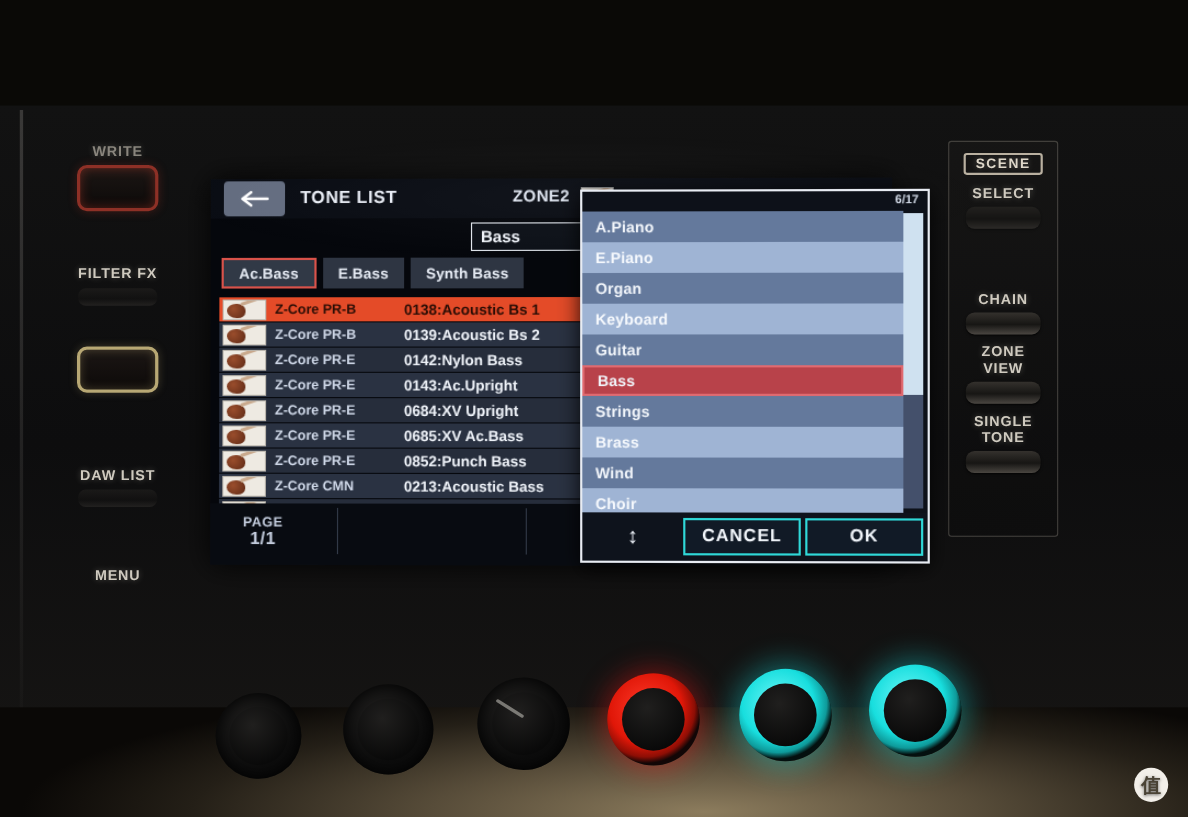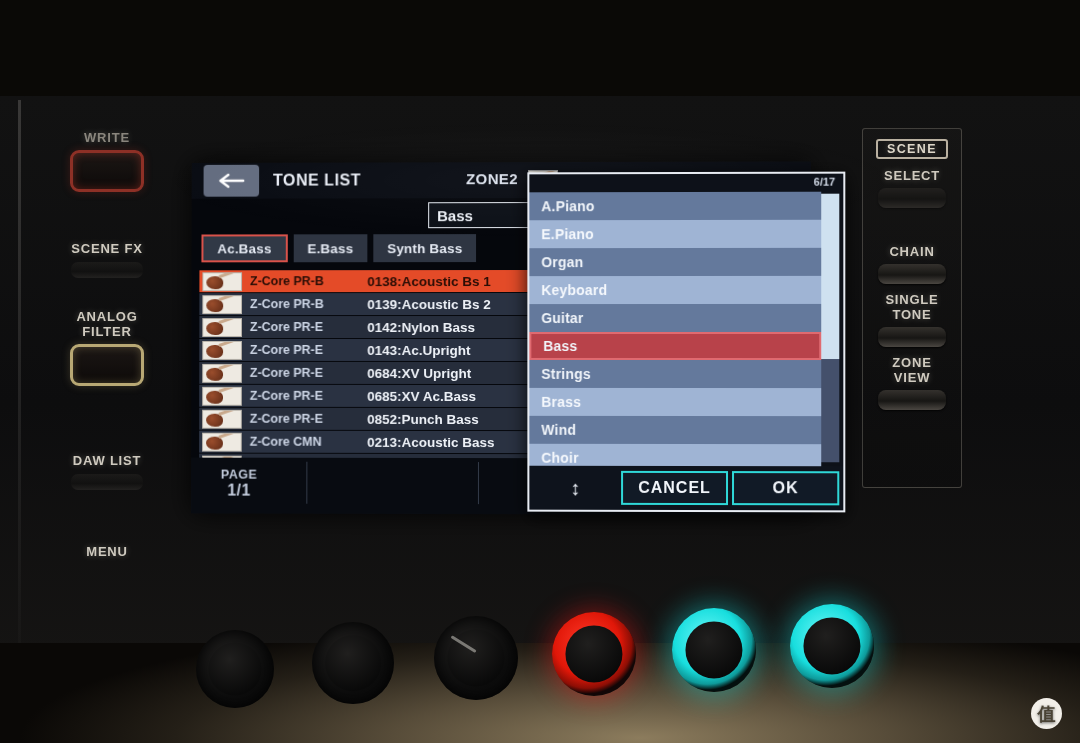--- a/index.html
+++ b/index.html
@@ -291,55 +291,53 @@
 
   <div class="hw-body"></div>
   <div class="hw-left-edge"></div>
   <div class="desk"></div>
 
   <div class="left-col">
     <div class="hw-label dim">WRITE</div>
     <div class="btn-led red"></div>
 
     <div style="height:44px"></div>
-    <div class="hw-label">SCENE FX</div>
+    <div class="hw-label">FILTER FX</div>
     <div class="btn-flat faint"></div>
 
     <div style="height:26px"></div>
-    <div class="hw-label two" style="white-space:pre-line">ANALOG
-FILTER</div>
     <div class="btn-led amber"></div>
 
 
     <div style="height:62px"></div>
     <div class="hw-label">DAW LIST</div>
     <div class="btn-flat faint"></div>
 
     <div style="height:48px"></div>
     <div class="hw-label">MENU</div>
   </div>
 
   <div class="right-panel">
     <div class="scene-box">SCENE</div>
     <div class="rp-item">
       <div class="hw-label">SELECT</div>
       <div class="btn-tall" style="opacity:.45"></div>
     </div>
-    <div class="rp-item" style="margin-top:36px">
+    <div class="rp-item" style="margin-top:56px">
       <div class="hw-label">CHAIN</div>
+      <div class="btn-tall"></div>
+    </div>
+    <div class="rp-item">
+      <div class="hw-label two" style="white-space:pre-line">ZONE
+VIEW</div>
       <div class="btn-tall"></div>
     </div>
     <div class="rp-item">
       <div class="hw-label two" style="white-space:pre-line">SINGLE
 TONE</div>
-      <div class="btn-tall"></div>
-    </div>
-    <div class="rp-item">
-      <div class="hw-label two" style="white-space:pre-line">ZONE
-VIEW</div>
       <div class="btn-tall"></div>
     </div>
   </div>
 
 
 
 
   <div class="knob dark" style="left:196px; top:630px; width:78px; height:78px;">
       <div class="cap"></div>
     </div>

